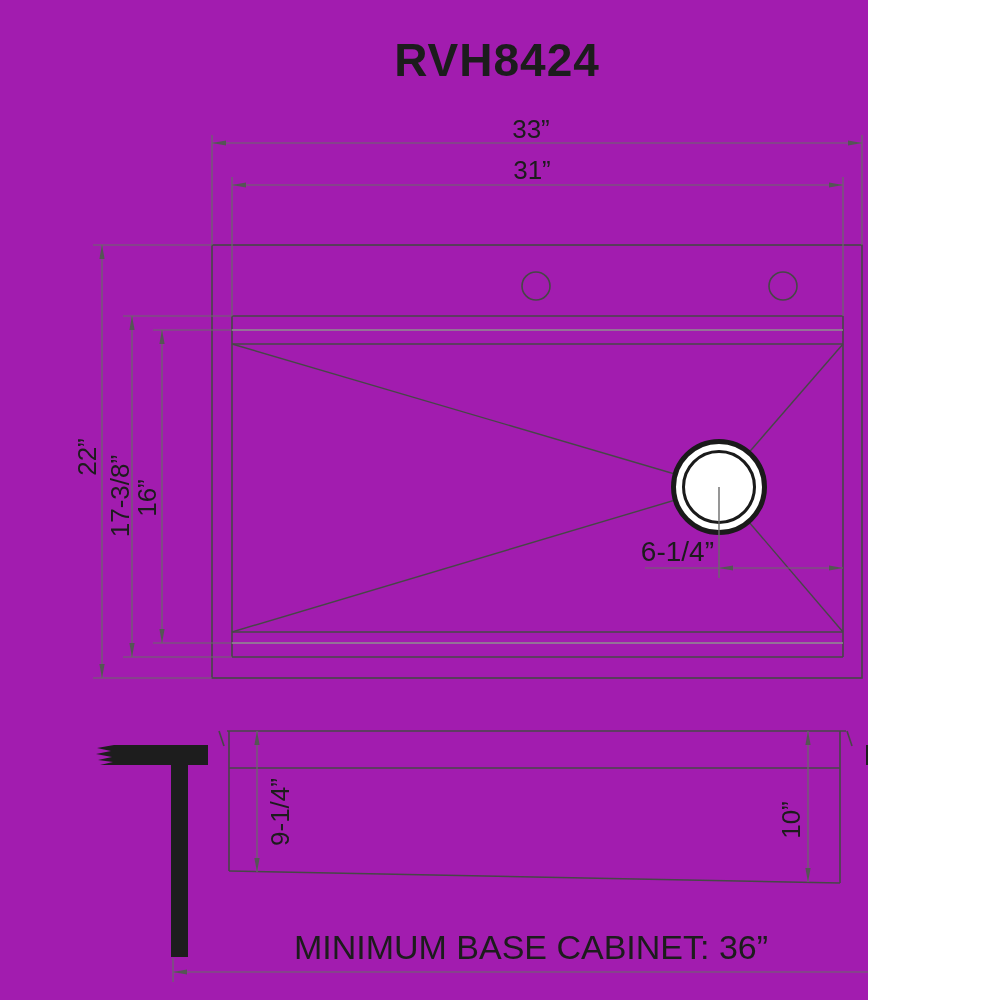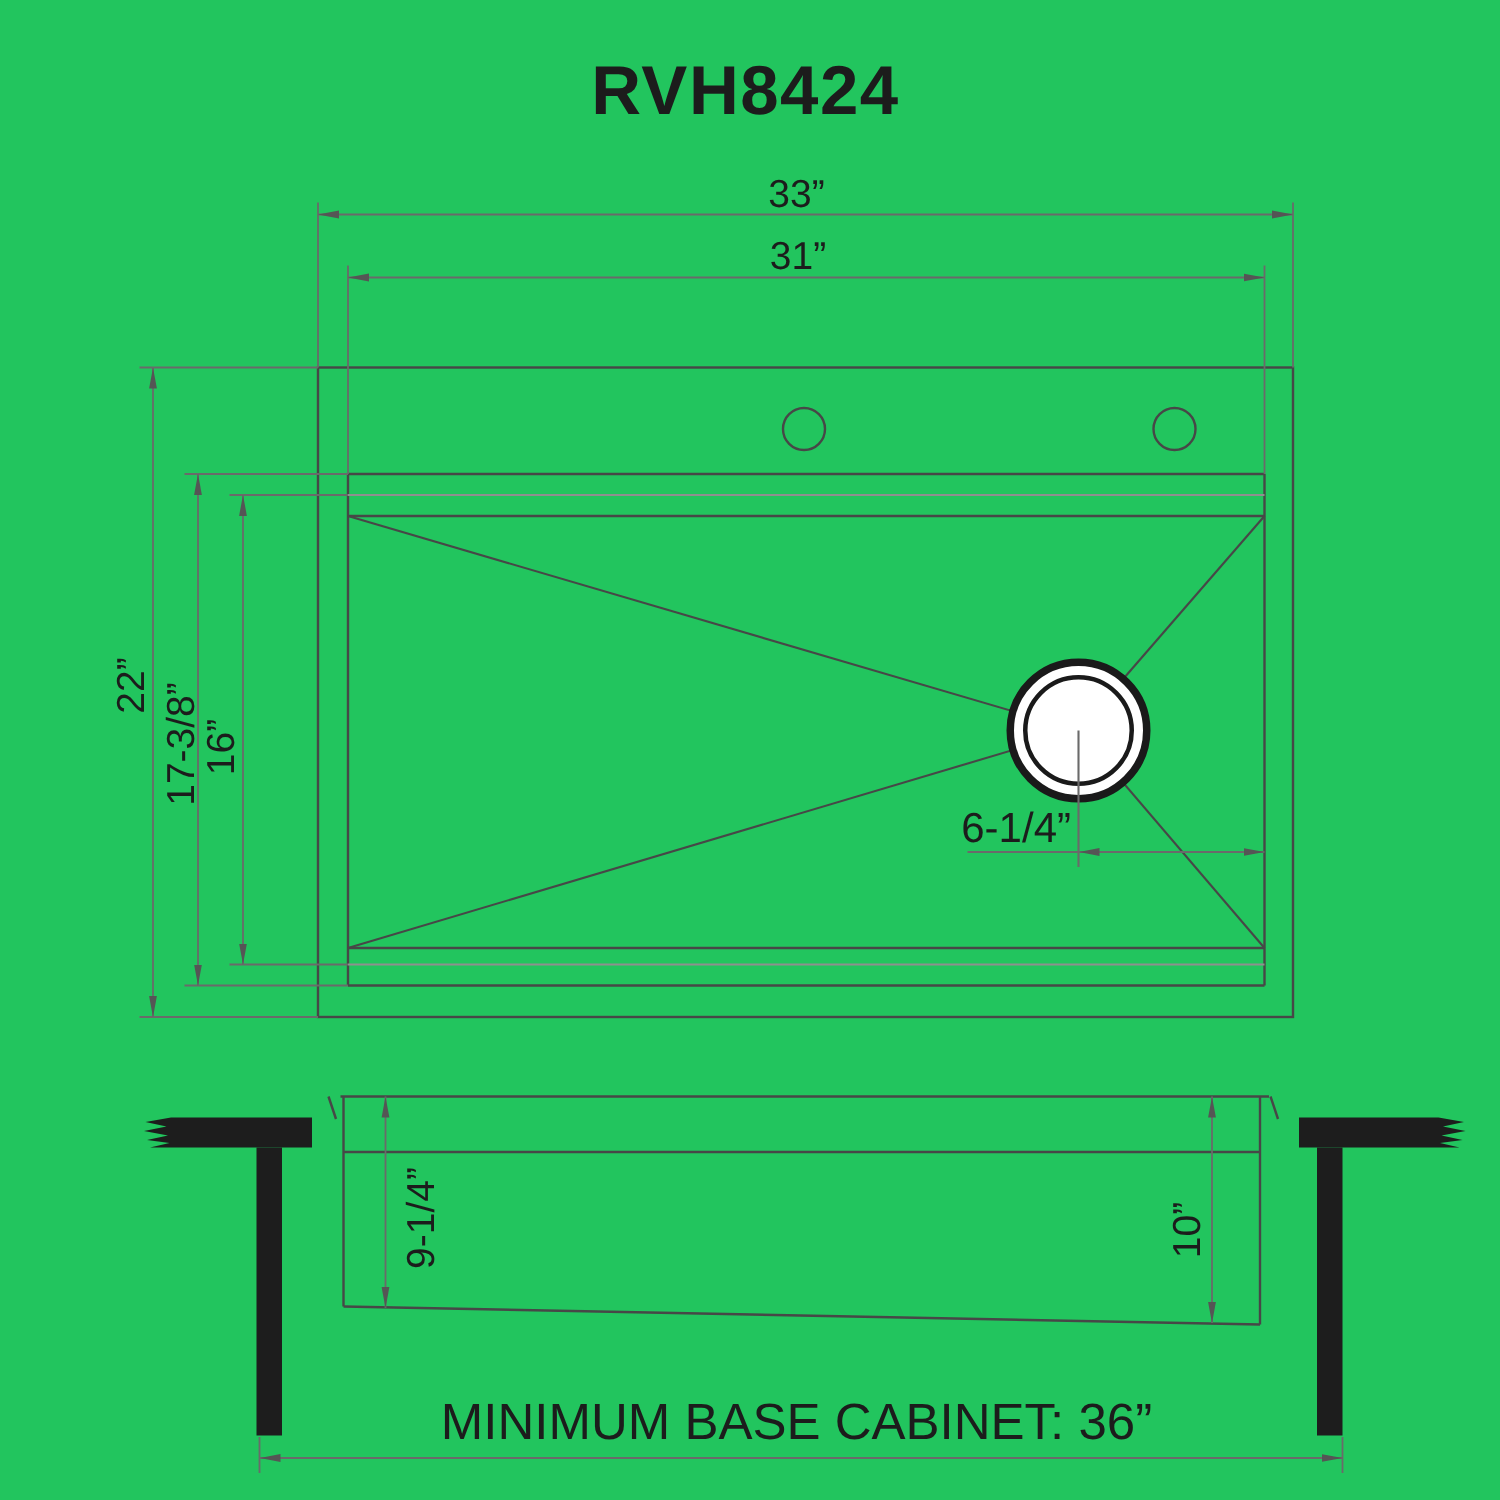--- a/index.html
+++ b/index.html
@@ -1,16 +1,16 @@
 <!DOCTYPE html>
 <html><head>
 <meta charset="utf-8">
 <style>
   html,body{margin:0;padding:0;background:#ffffff;}
-  #canvas{position:relative;width:1000px;height:1000px;background:#22c55e;overflow:hidden;
+  #canvas{position:relative;width:868px;height:1000px;background:#a21caf;overflow:hidden;
           font-family:"Liberation Sans", sans-serif;}
   svg{position:absolute;left:0;top:0;}
   text{font-family:"Liberation Sans", sans-serif;}
   .title-text{font-size:46px;font-weight:700;letter-spacing:1px;}
   .dim-text{font-size:26px;}
   .dim-text-lg{font-size:28px;}
   .footer-text{font-size:34px;}
 </style>
 </head>
 <body>

